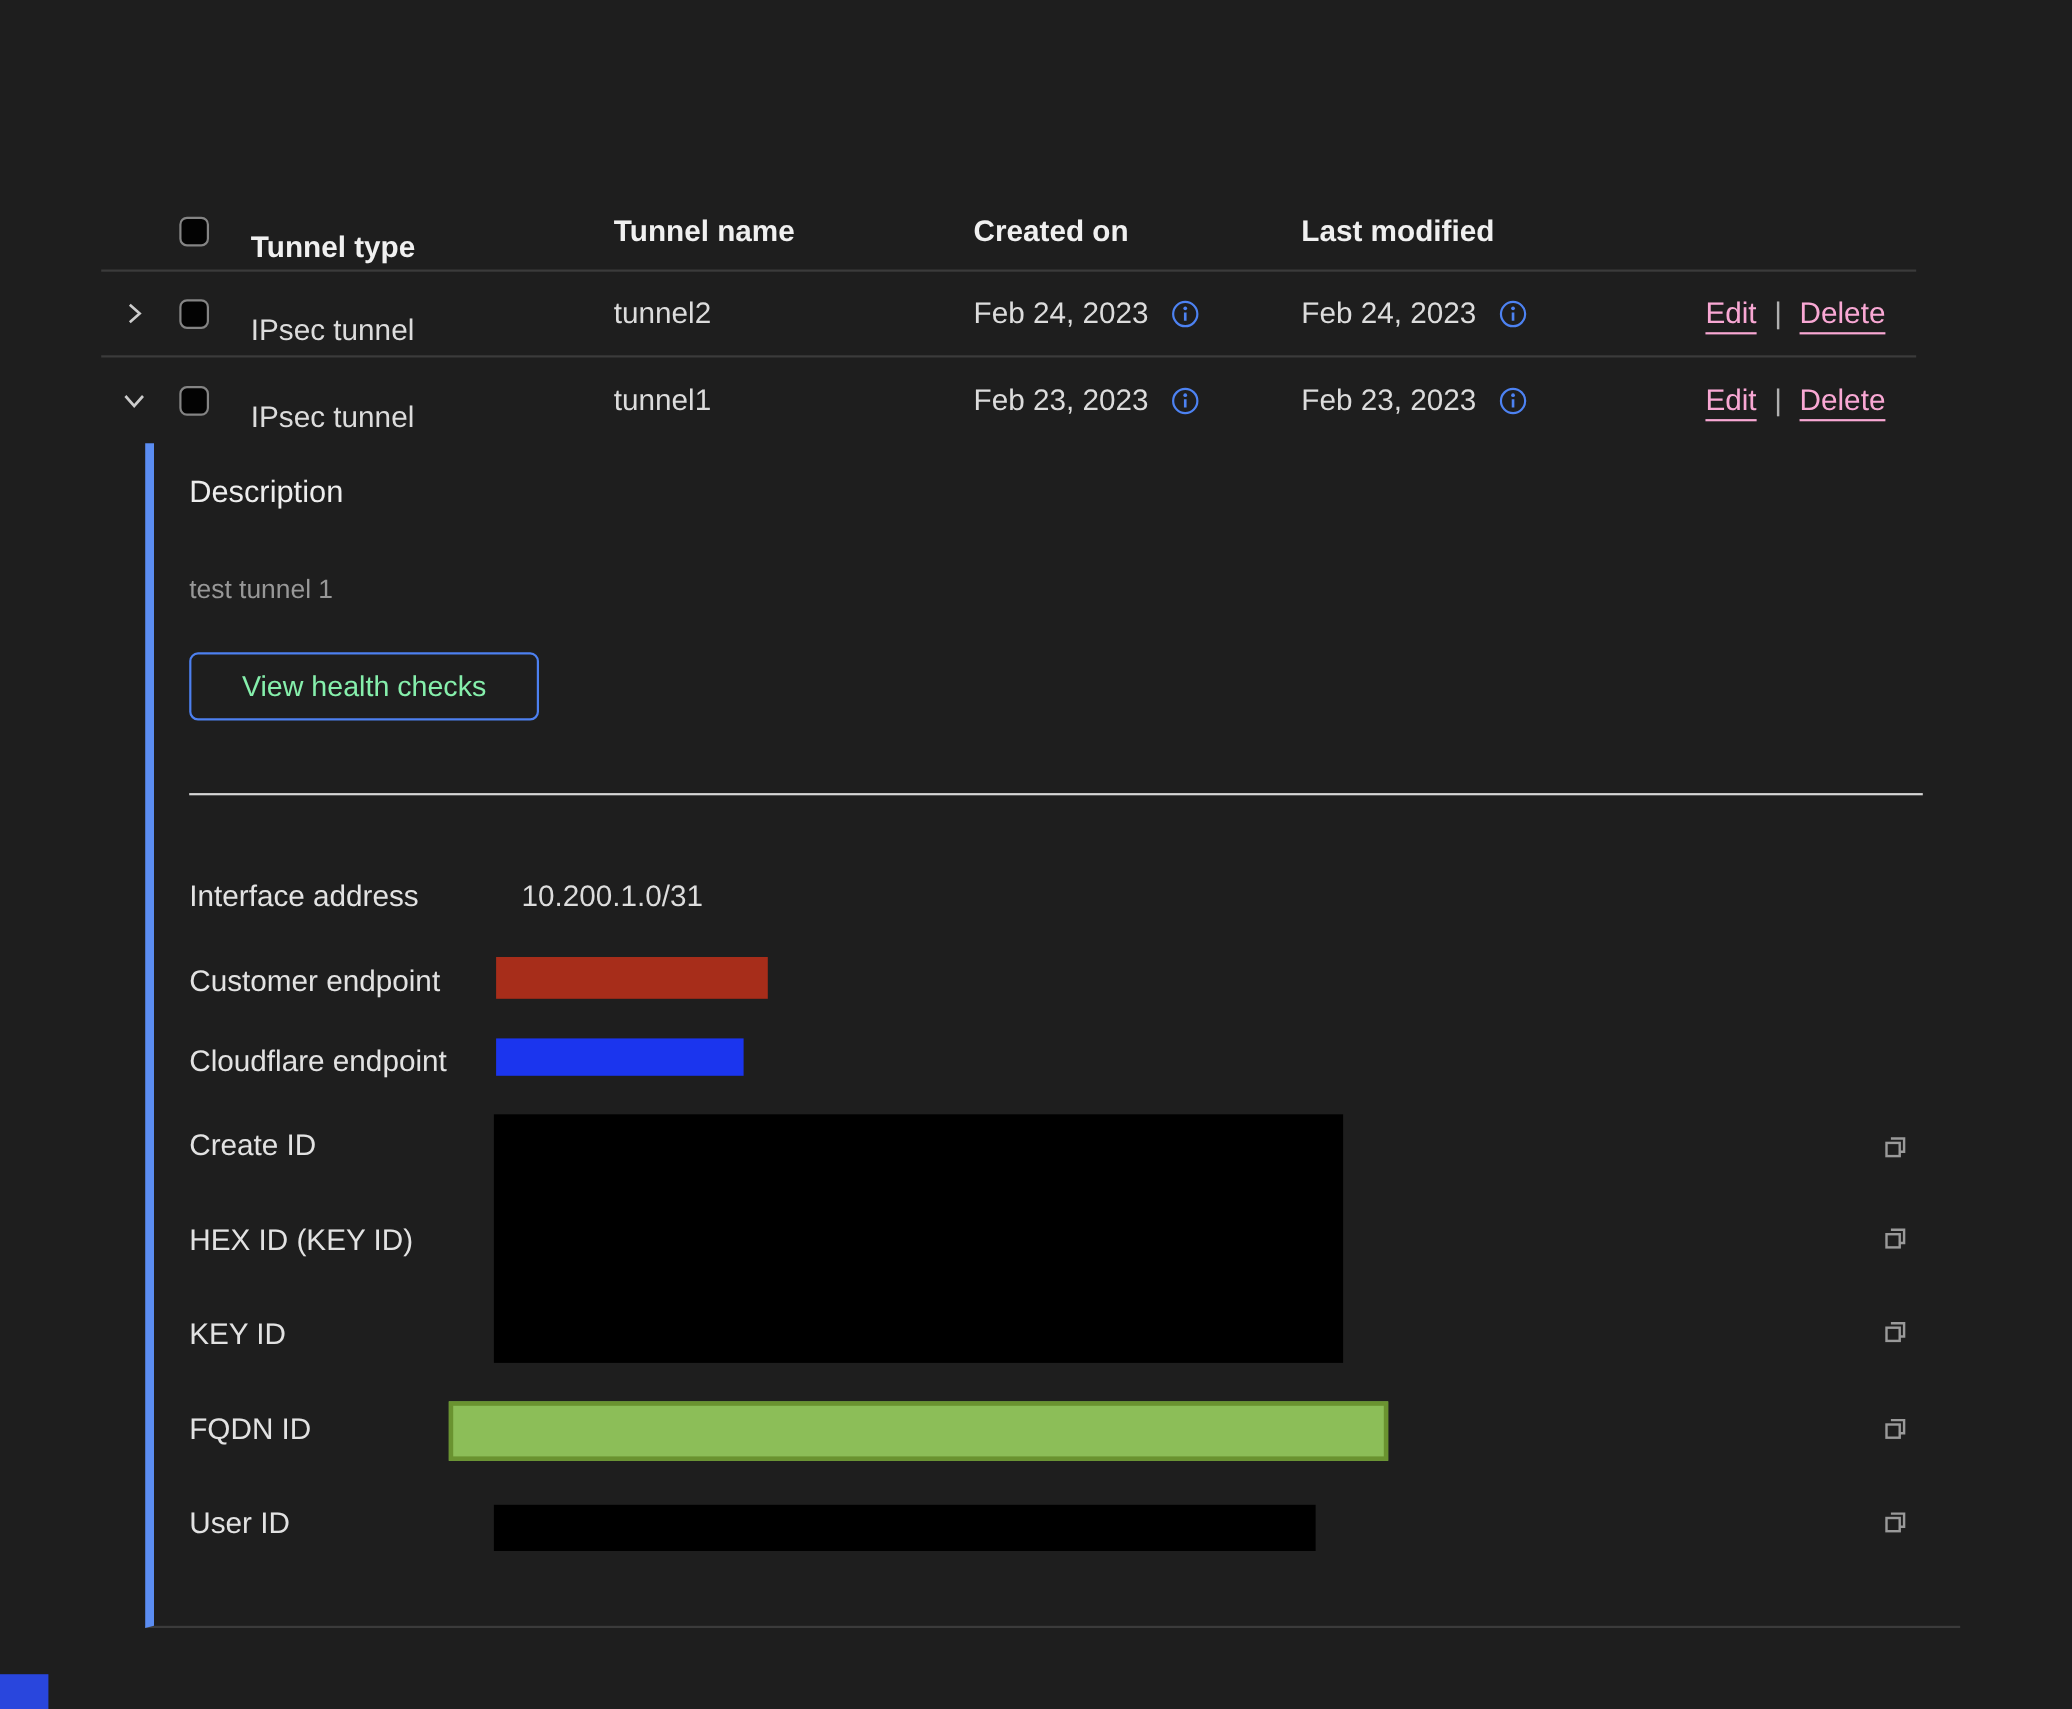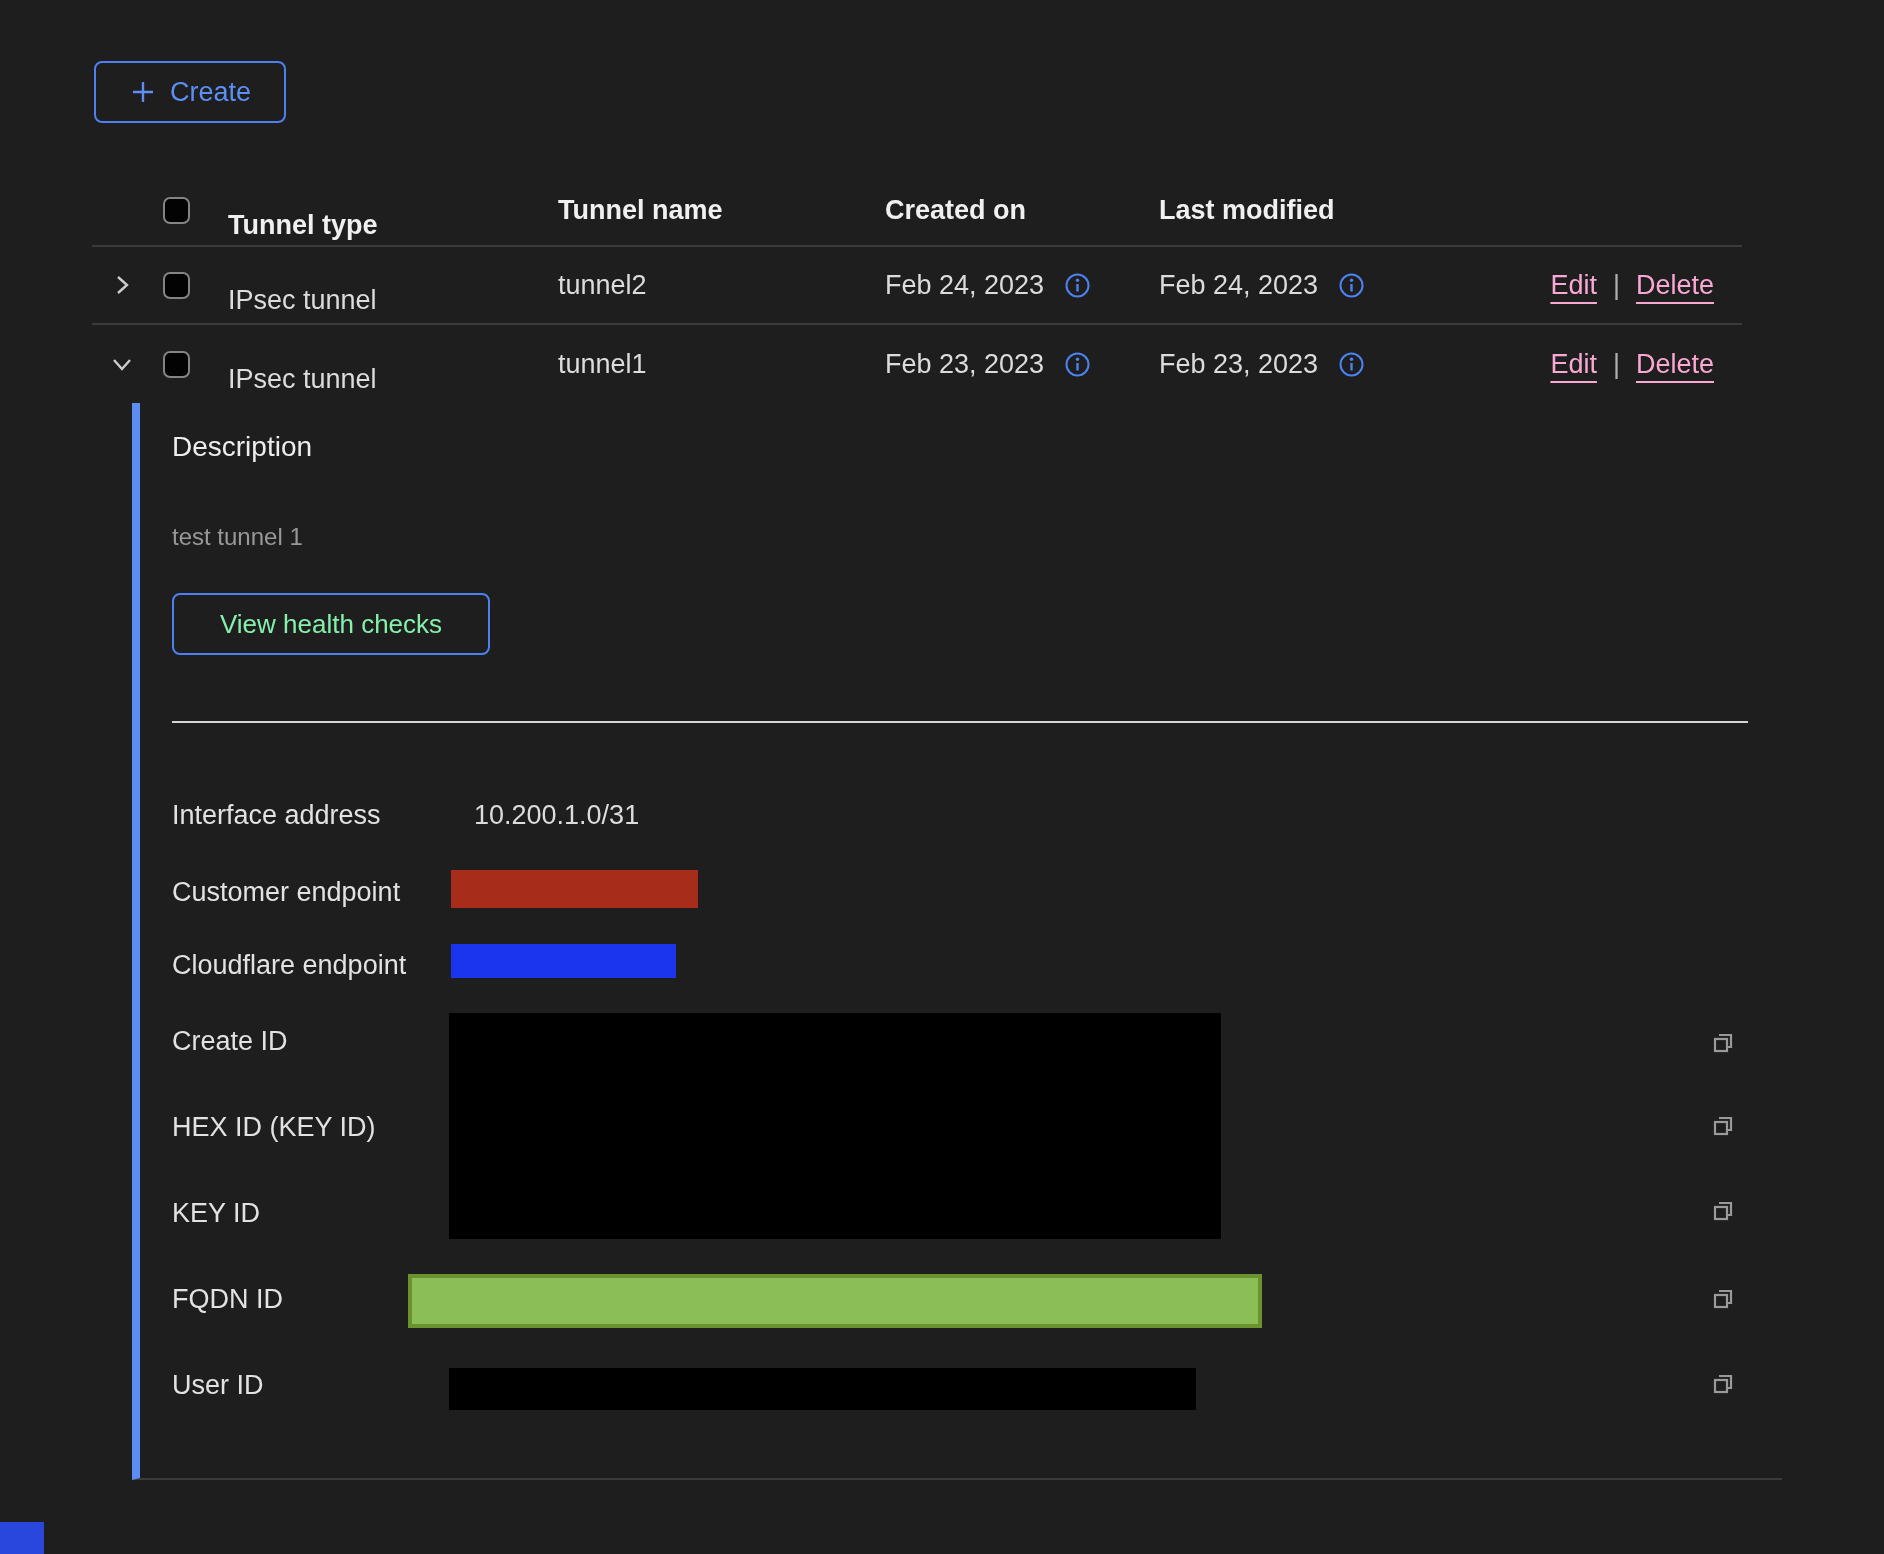--- a/index.html
+++ b/index.html
@@ -37,21 +37,21 @@
     border-bottom: 2px solid #3b3b3b;
   }
   .thead { height: 72px; }
   .tr { height: 78px; align-items: center; }
   .tr-expanded { border-bottom: none; }
   .col-exp { width: 55px; display: flex; align-items: center; }
   .col-check { width: 65px; display: flex; align-items: center; }
   .col-type { width: 330px; margin-top: 30px; }
   .col-name { width: 327px; }
   .col-created { width: 274px; display: flex; align-items: center; gap: 20px; }
-  .col-modified { width: 330px; display: flex; align-items: center; gap: 20px; }
+  .col-modified { width: 330px; display: flex; align-items: center; gap: 20px; margin-left: 24px; }
   .col-actions { flex: 1; display: flex; align-items: center; justify-content: flex-end; gap: 16px; }
   .th { font-weight: bold; font-size: 27px; color: #f0f0f0; }
   .td { font-size: 27px; color: #dcdcdc; }
   .checkbox {
     width: 27px; height: 27px;
     border: 2.5px solid #848484;
     border-radius: 7px;
     background: #030303;
     cursor: pointer;
   }
@@ -96,26 +96,20 @@
   .redact { position: absolute; }
   .copy-btn { position: absolute; left: 1568px; width: 30px; height: 30px; cursor: pointer; }
 
   .bottom-fragment { position: absolute; left: 0; top: 1522px; width: 44px; height: 32px; }
 </style>
 </head>
 <body>
 
 <div class="stage">
 
-  <button class="create-btn">
-    <svg width="28" height="28" viewBox="0 0 28 28">
-      <path d="M14 4 V24 M4 14 H24" stroke="#5d8ef5" stroke-width="2.4" fill="none"></path>
-    </svg>
-    <span>Create</span>
-  </button>
 
   <div class="table">
 
     <div class="row thead">
       <div class="col-exp"></div>
       <div class="col-check">
         <div class="checkbox"></div>
       </div>
       <div class="col-type th">Tunnel type</div>
       <div class="col-name th">Tunnel name</div>

